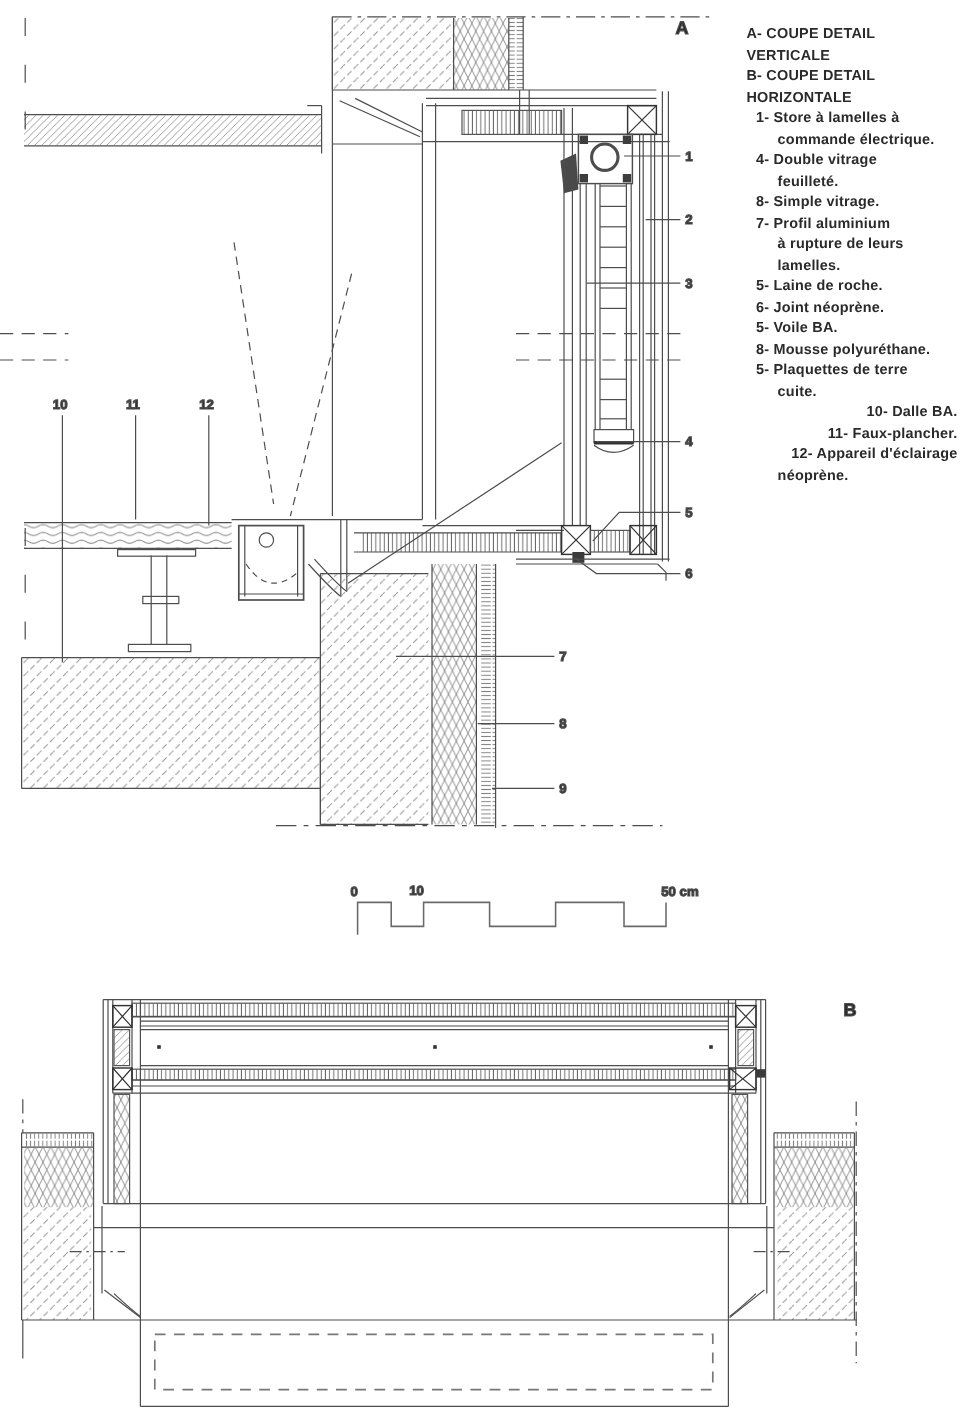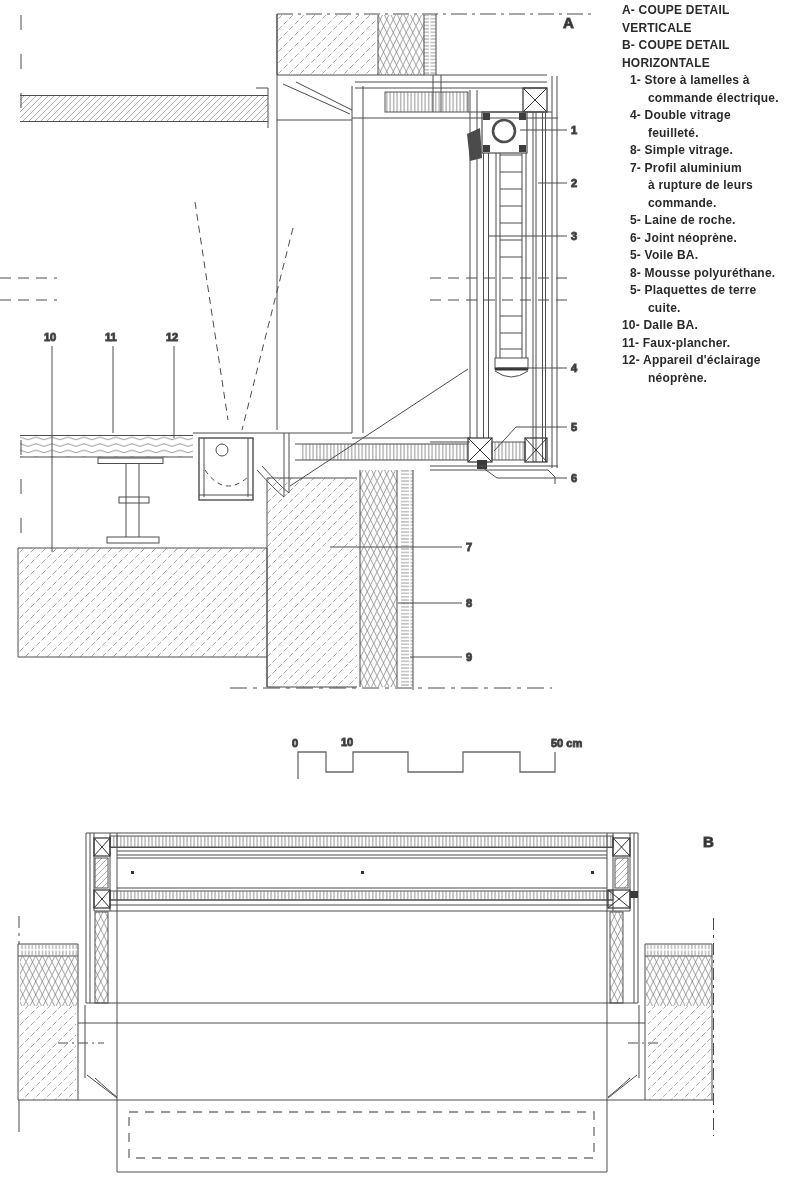--- a/index.html
+++ b/index.html
@@ -1,26 +1,26 @@
 <!DOCTYPE html>
 <html><head>
 <meta charset="utf-8">
 <style>
   html,body{margin:0;padding:0;background:#fff;}
   #page{position:relative;width:800px;height:1189px;background:#ffffff;overflow:hidden;
         font-family:"Liberation Sans",sans-serif;}
   #plate{position:absolute;left:0;top:0;}
   
-  #legend{position:absolute;left:620px;top:2px;width:178px;
+  #legend{position:absolute;left:620px;top:20px;width:178px;
           font-size:12px;font-weight:bold;line-height:17.5px;color:#2a2a2a;
           letter-spacing:.2px;}
   #legend .lg{white-space:nowrap;}
   #legend .title{padding-left:2px;}
   #legend .item{padding-left:10px;}
-  #legend .item2{padding-left:2px;}
+  #legend .item2{padding-left:2px;text-align:right;}
   #legend .cont{padding-left:28px;}
   #note{position:absolute;left:622px;top:414px;width:176px;
         font-size:12px;font-weight:bold;line-height:17.5px;color:#2a2a2a;letter-spacing:.2px;}
   svg text{font-family:"Liberation Sans",sans-serif;font-weight:bold;fill:#242424;}
   .co{font-size:11px;}
   .big{font-size:15px;}
   .sc{font-size:11px;}
 </style>
 </head>
 <body>
@@ -356,21 +356,21 @@
   <div class="lg title">VERTICALE</div>
   <div class="lg title">B- COUPE DETAIL</div>
   <div class="lg title">HORIZONTALE</div>
   <div class="lg item">1- Store à lamelles à</div>
   <div class="lg cont">commande électrique.</div>
   <div class="lg item">4- Double vitrage</div>
   <div class="lg cont">feuilleté.</div>
   <div class="lg item">8- Simple vitrage.</div>
   <div class="lg item">7- Profil aluminium</div>
   <div class="lg cont">à rupture de leurs</div>
-  <div class="lg cont">commande.</div>
+  <div class="lg cont">lamelles.</div>
   <div class="lg item">5- Laine de roche.</div>
   <div class="lg item">6- Joint néoprène.</div>
   <div class="lg item">5- Voile BA.</div>
   <div class="lg item">8- Mousse polyuréthane.</div>
   <div class="lg item">5- Plaquettes de terre</div>
   <div class="lg cont">cuite.</div>
   <div class="lg item2">10- Dalle BA.</div>
   <div class="lg item2">11- Faux-plancher.</div>
   <div class="lg item2">12- Appareil d'éclairage</div>
   <div class="lg cont">néoprène.</div>

